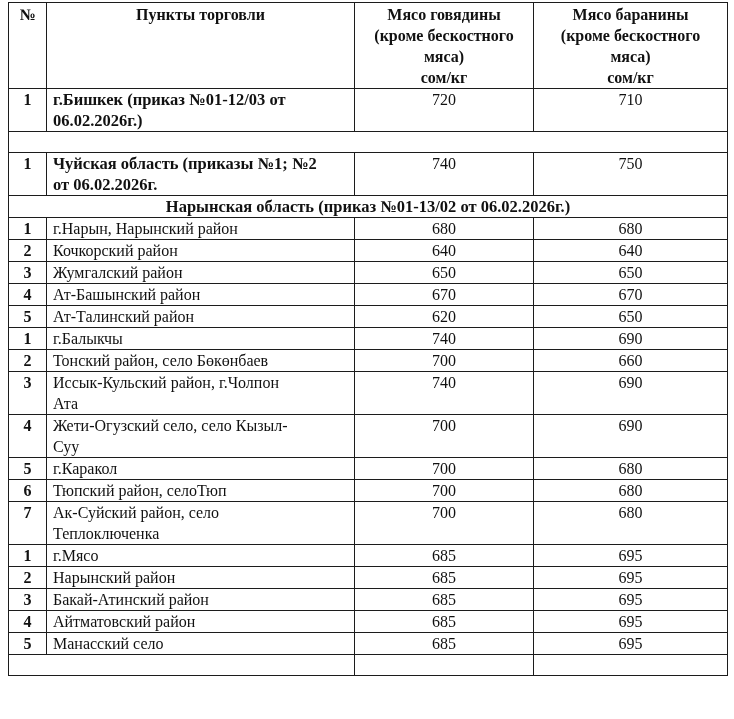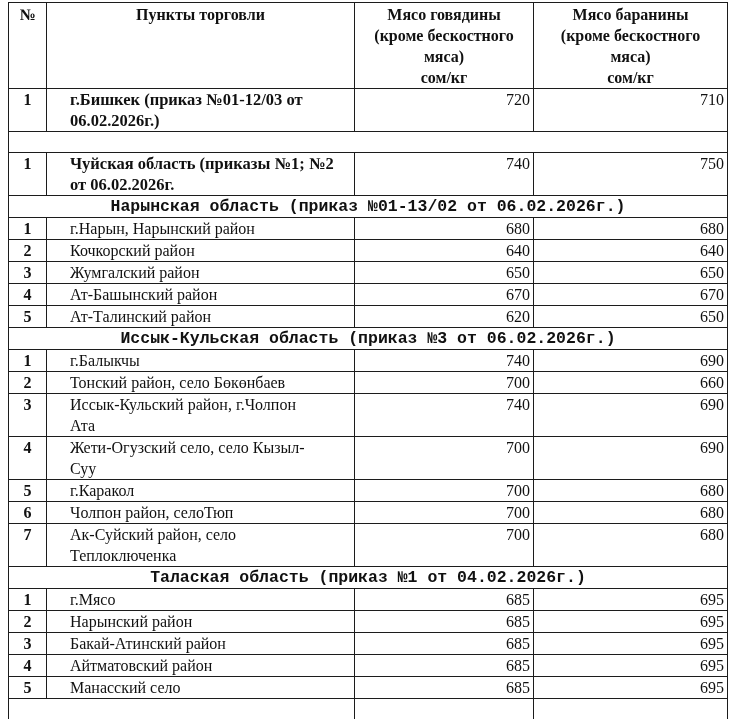--- a/index.html
+++ b/index.html
@@ -27,28 +27,27 @@
   }
   thead th {
     font-weight: bold;
     text-align: center;
     height: 81px;
     white-space: pre-line;
     padding-top: 1px;
   }
   td { height: 21px; }
   td.num { text-align: center; font-weight: bold; }
-  td.name { padding-left: 23px; white-space: pre-line; }
-  td.price { text-align: right; }
+  td.name { padding-left: 6px; white-space: pre-line; }
+  td.price { text-align: center; }
   tr.bold td.name { font-weight: bold; font-size: 16.5px; }
   td.section {
     text-align: center;
     font-weight: bold;
     font-size: 16.5px;
-    font-family: Liberation Mono, monospace;
   }
   td.empty { height: 21px; }
 </style>
 </head>
 <body>
 
 <div class="page">
   <table>
     <colgroup>
       <col style="width:38px">
@@ -115,23 +114,20 @@
           <td class="price">670</td>
           <td class="price">670</td>
         </tr>
         <tr>
           <td class="num">5</td>
           <td class="name">Ат-Талинский район</td>
           <td class="price">620</td>
           <td class="price">650</td>
         </tr>
         <tr>
-          <td class="section" colspan="4">Иссык-Кульская область (приказ №3 от 06.02.2026г.)</td>
-        </tr>
-        <tr>
           <td class="num">1</td>
           <td class="name">г.Балыкчы</td>
           <td class="price">740</td>
           <td class="price">690</td>
         </tr>
         <tr>
           <td class="num">2</td>
           <td class="name">Тонский район, село Бөкөнбаев</td>
           <td class="price">700</td>
           <td class="price">660</td>
@@ -151,33 +147,30 @@
           <td class="price">690</td>
         </tr>
         <tr>
           <td class="num">5</td>
           <td class="name">г.Каракол</td>
           <td class="price">700</td>
           <td class="price">680</td>
         </tr>
         <tr>
           <td class="num">6</td>
-          <td class="name">Чолпон район, селоТюп</td>
+          <td class="name">Тюпский район, селоТюп</td>
           <td class="price">700</td>
           <td class="price">680</td>
         </tr>
         <tr>
           <td class="num">7</td>
           <td class="name">Ак-Суйский район, село
 Теплоключенка</td>
           <td class="price">700</td>
           <td class="price">680</td>
-        </tr>
-        <tr>
-          <td class="section" colspan="4">Талаская область (приказ №1 от 04.02.2026г.)</td>
         </tr>
         <tr>
           <td class="num">1</td>
           <td class="name">г.Мясо</td>
           <td class="price">685</td>
           <td class="price">695</td>
         </tr>
         <tr>
           <td class="num">2</td>
           <td class="name">Нарынский район</td>

